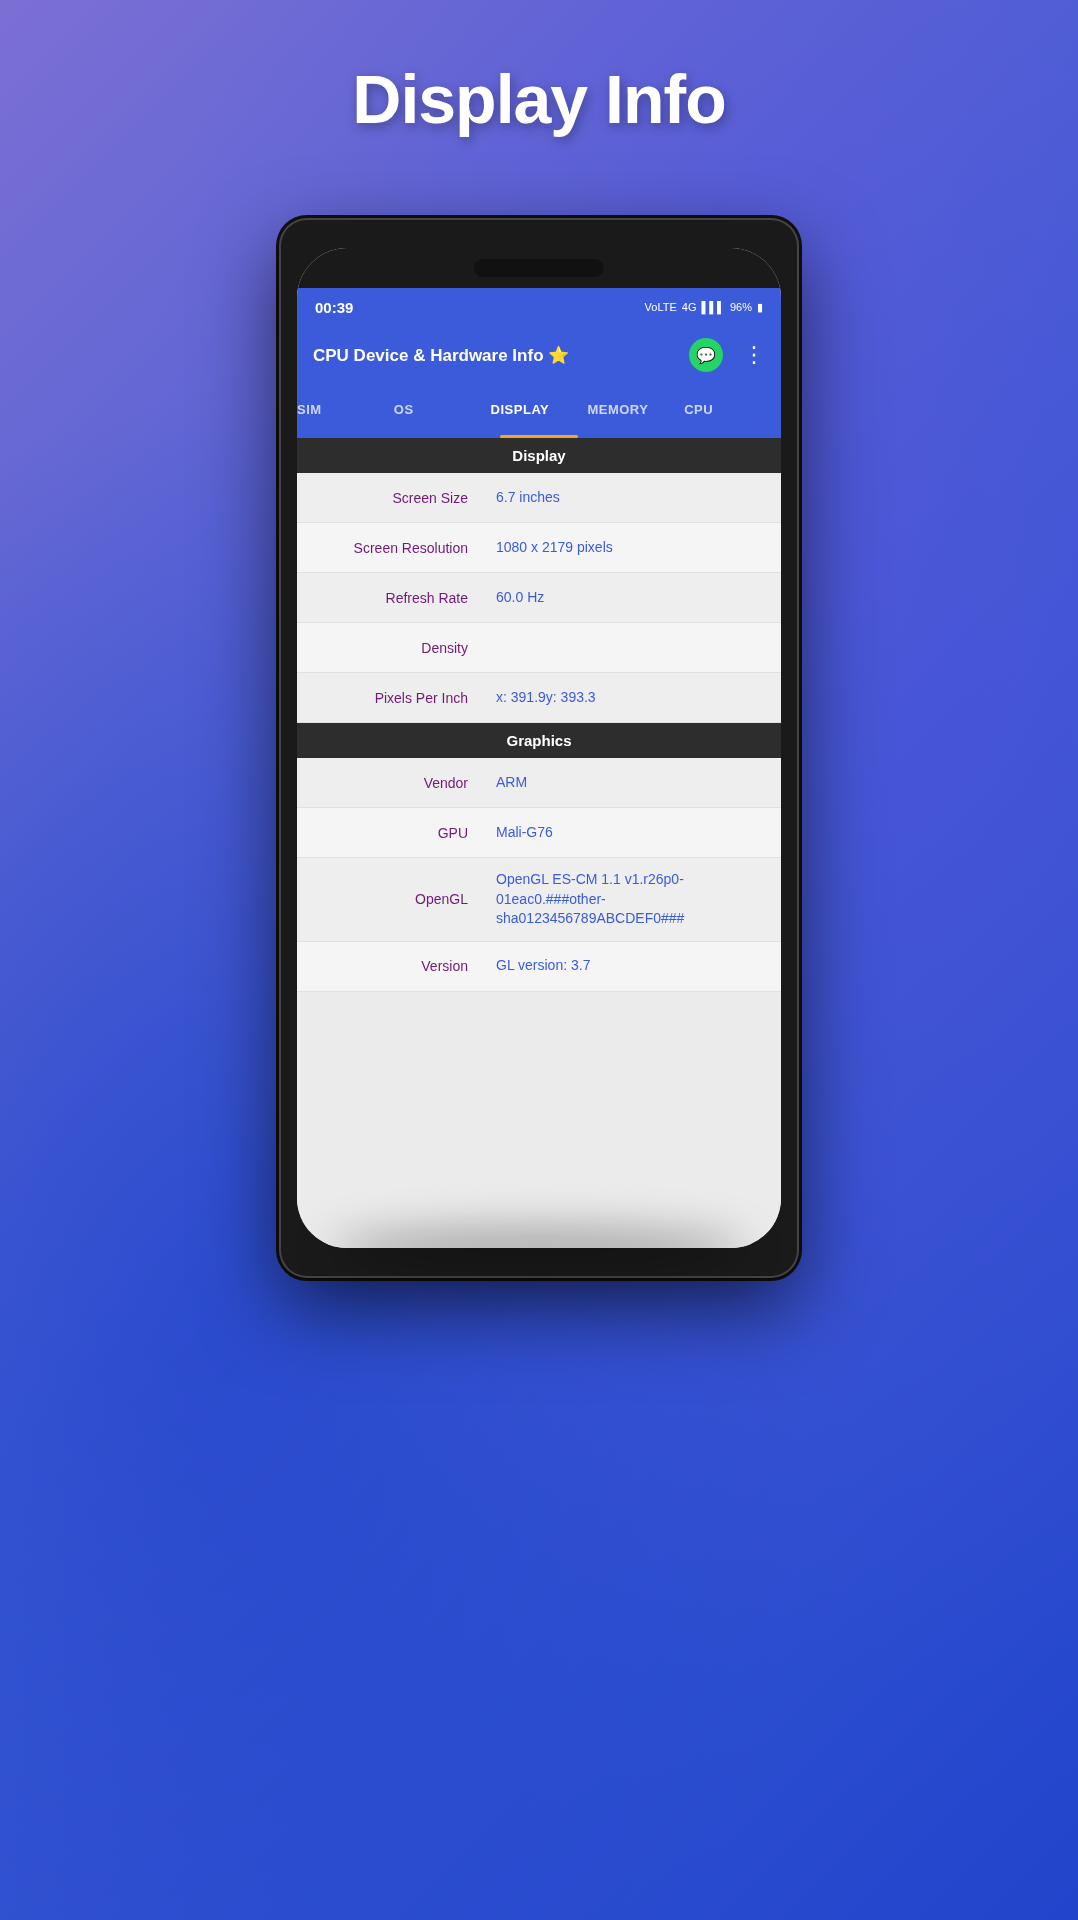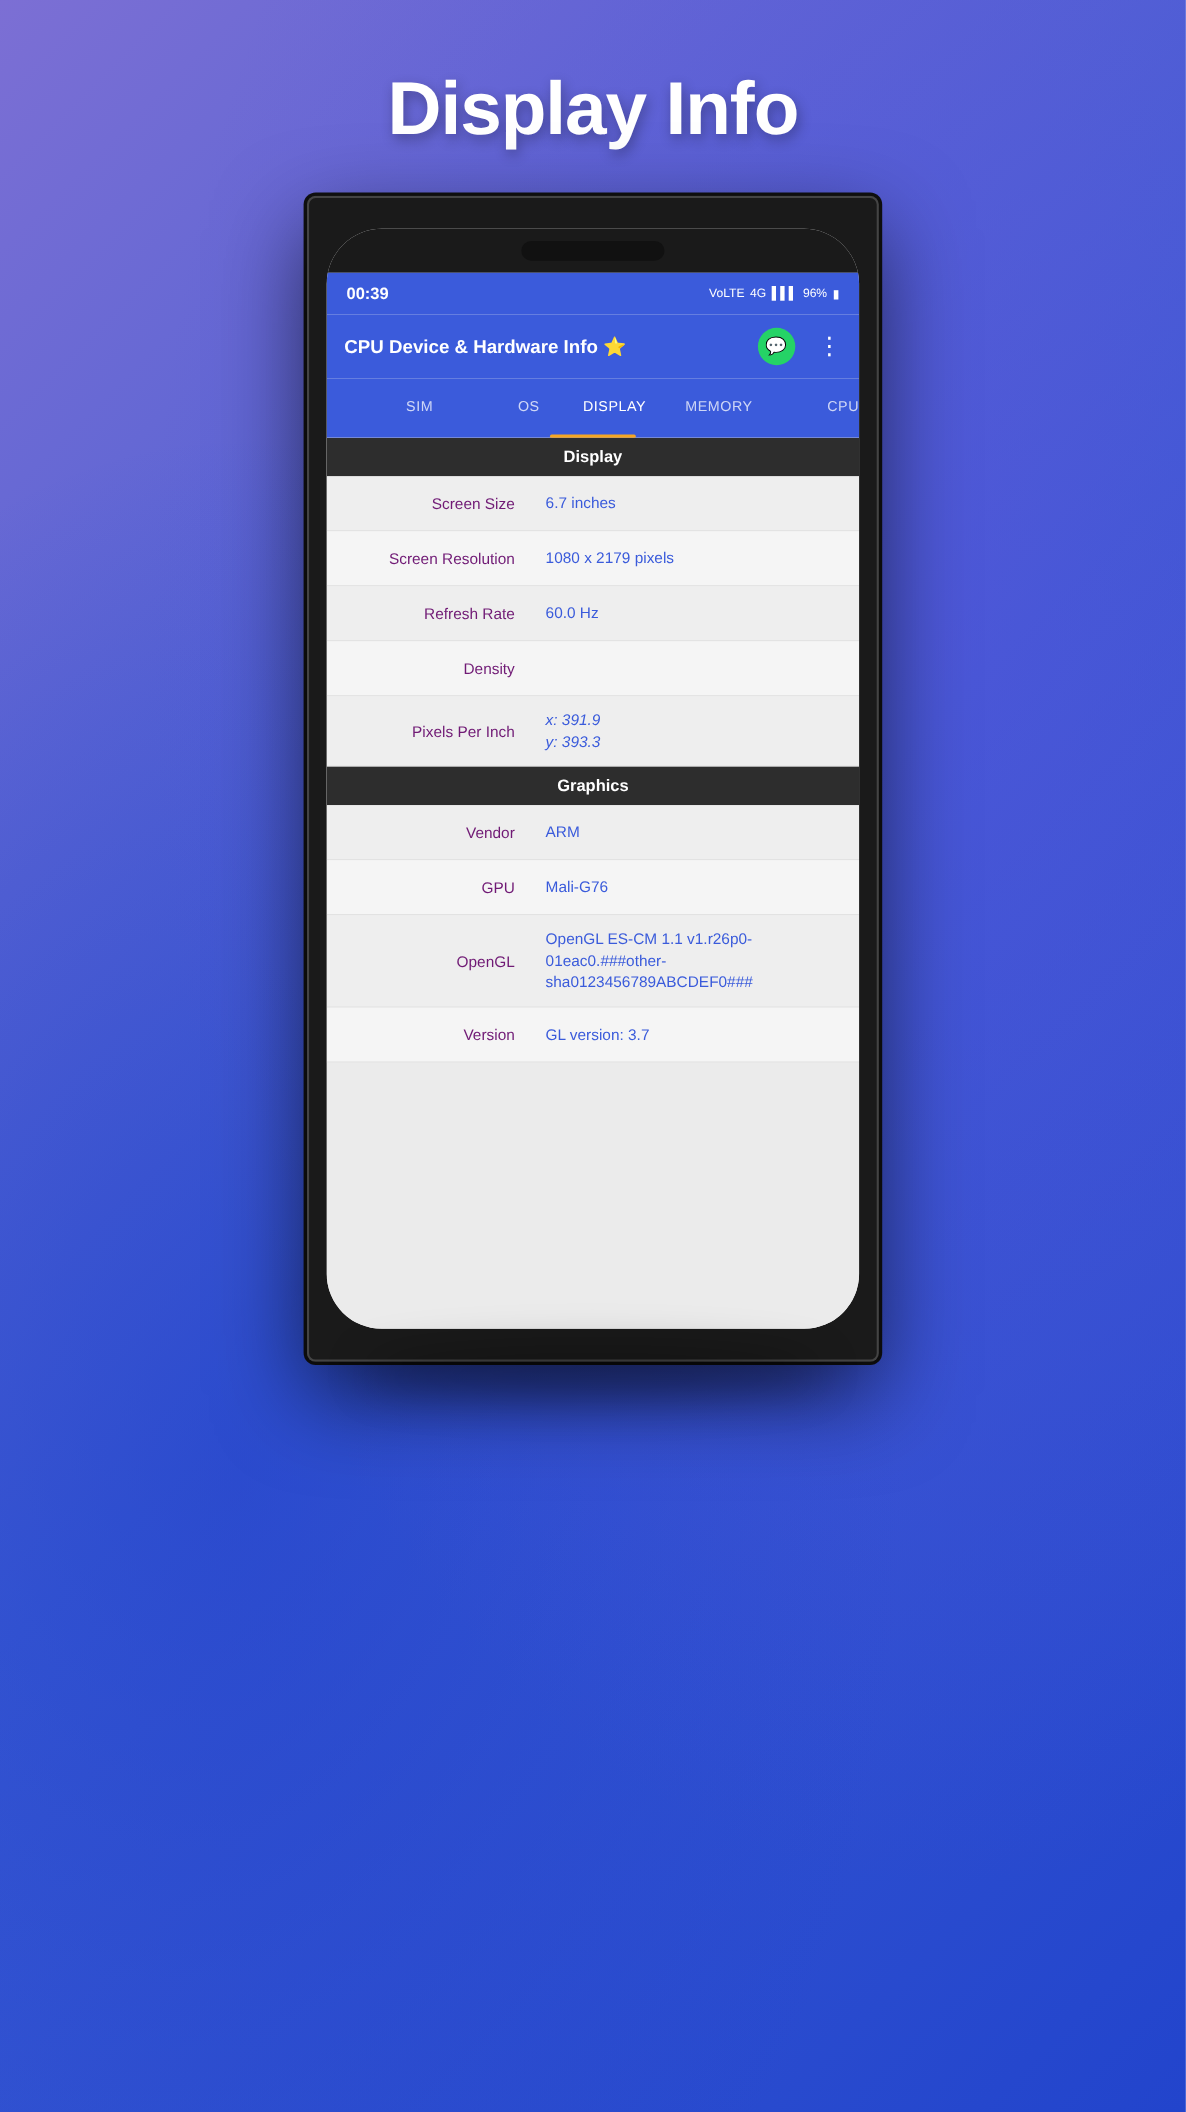--- a/index.html
+++ b/index.html
@@ -43,30 +43,31 @@
       z-index: 2;
       position: relative;
       width: 520px;
       height: 1060px;
     }
 
     .phone-outer {
       width: 520px;
       height: 1060px;
       background: #1a1a1a;
-      border-radius: 8px;
+      border-radius: 28px;
       position: relative;
       box-shadow:
         0 30px 80px rgba(0,0,0,0.6),
         inset 0 0 0 2px #444,
         0 0 0 3px #111;
       display: flex;
       flex-direction: column;
       align-items: center;
       overflow: hidden;
+      margin-top: 40px;
     }
 
     
     .phone-screen {
       width: 484px;
       height: 1000px;
       background: #f0f0f0;
       border-radius: 50px;
       margin-top: 30px;
       overflow: hidden;
@@ -159,24 +160,24 @@
       height: 54px;
       width: 100%;
       display: flex;
       align-items: stretch;
       flex-shrink: 0;
     }
     .tab-item {
       flex: 1;
       display: flex;
       align-items: center;
-      justify-content: flex-end;
+      justify-content: flex-start;
       color: rgba(255,255,255,0.75);
       font-size: 13px;
-      font-weight: 400;
+      font-weight: 700;
       letter-spacing: 0.5px;
       cursor: pointer;
       position: relative;
       padding-bottom: 3px;
     }
     .tab-item.active {
       color: white;
     }
     .tab-item.active::after {
       content: '';
@@ -228,22 +229,20 @@
     .info-value {
       flex: 1;
       padding: 12px 14px;
       color: #3a5bdb;
       font-size: 14px;
       line-height: 1.4;
     }
 
     .pixels-per-inch-value {
       display: flex;
-      flex-direction: column;
-      font-style: italic;
     }
 
     
     .phone-shadow {
       position: absolute;
       bottom: -30px;
       left: 10%;
       width: 80%;
       height: 40px;
       background: rgba(0,0,0,0.3);

